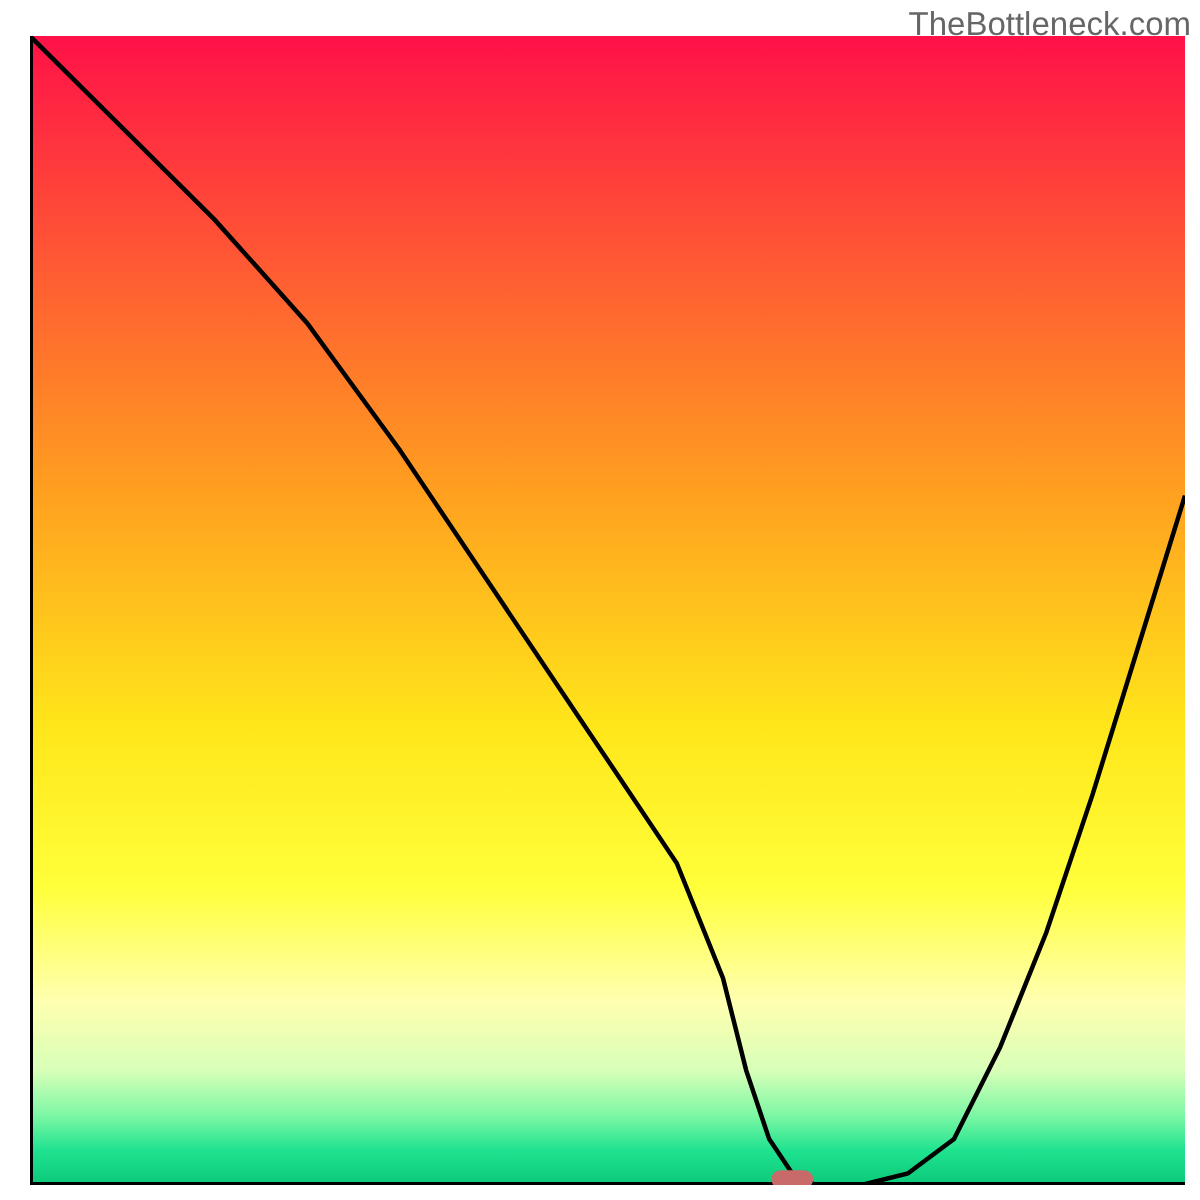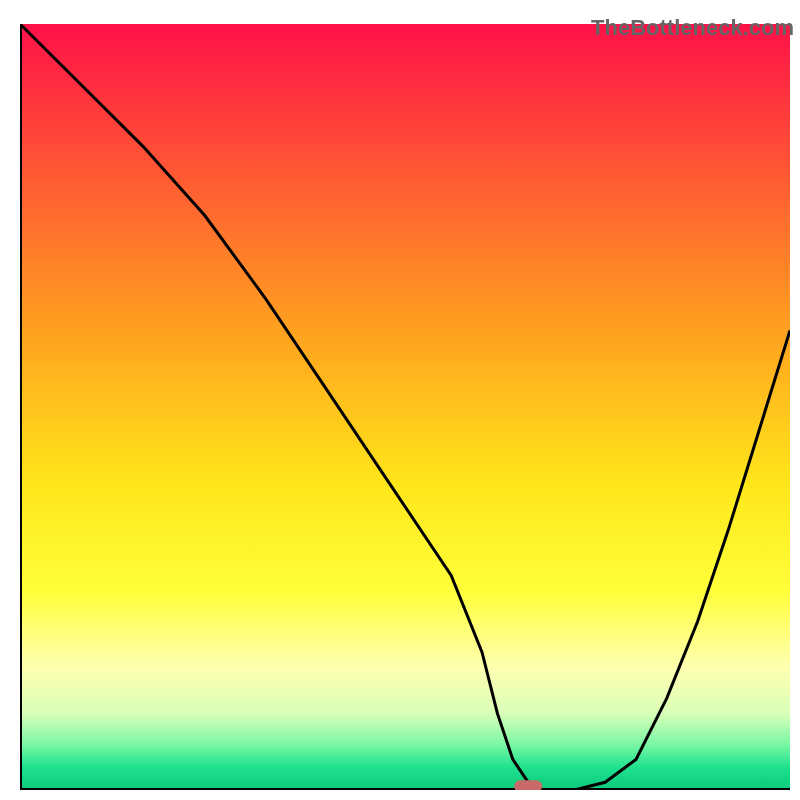--- a/index.html
+++ b/index.html
@@ -6,25 +6,25 @@
     margin: 0;
     padding: 0;
     width: 800px;
     height: 800px;
     background: #ffffff;
     position: relative;
     overflow: hidden;
   }
   .watermark {
     position: absolute;
-    top: 15px;
+    top: 3px;
     right: 6px;
     font-family: Arial, Helvetica, sans-serif;
     font-size: 22px;
-    font-weight: bold;
+    font-weight: normal;
     color: #666666;
     z-index: 10;
     margin-left: 12px;
   }
   .plot-area {
     position: absolute;
     left: 20px;
     top: 24px;
     width: 770px;
     height: 766px;

